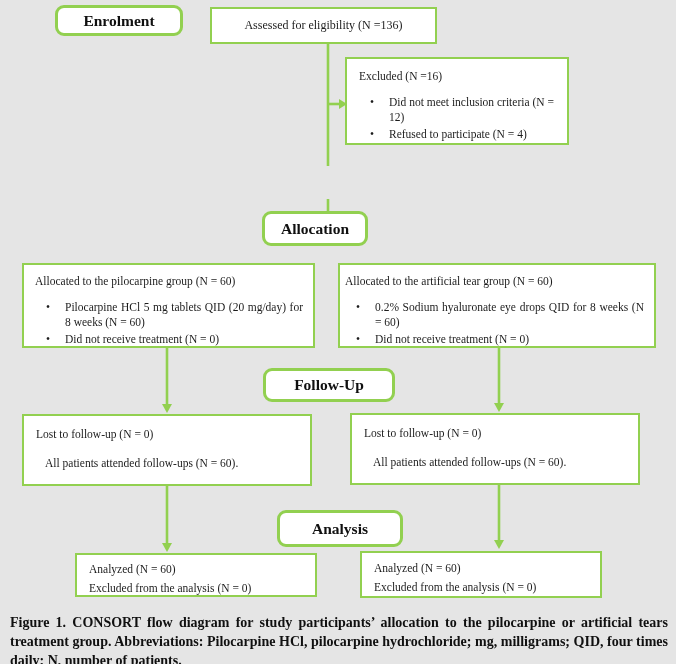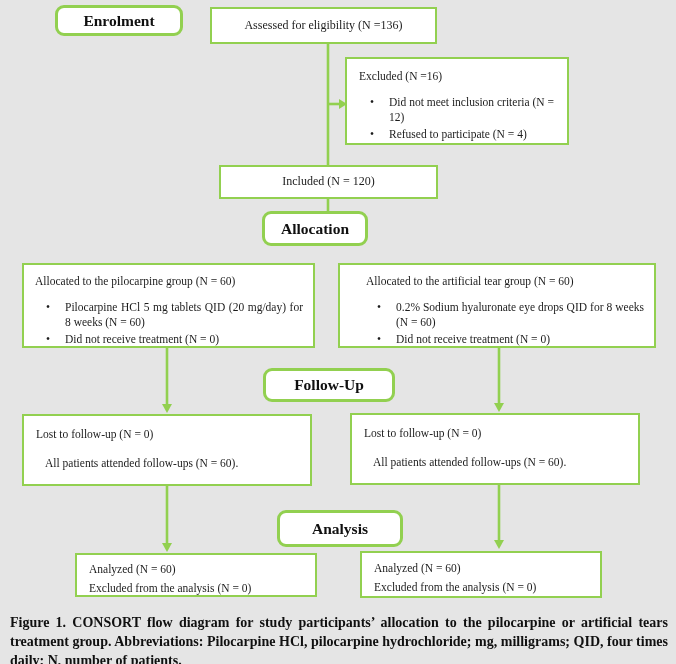--- a/index.html
+++ b/index.html
@@ -23,21 +23,21 @@
     position: absolute; z-index: 2; background: #fff;
     border: 2.5px solid var(--green);
     font-size: 11.5px; line-height: 1.3; color: var(--ink);
   }
   .flow-box.center { display: flex; align-items: center; justify-content: center; font-size: 12px; }
 
   .box-assessed { left: 210px; top: 7px;  width: 227px; height: 37px; }
   .box-excluded { left: 345px; top: 57px; width: 224px; height: 88px; padding: 10px 10px 8px 12px; }
   .box-included { left: 219px; top: 165px; width: 219px; height: 34px; }
   .box-alloc-l  { left: 22px;  top: 263px; width: 293px; height: 85px; padding: 9px 10px 6px 11px; }
-  .box-alloc-r  { left: 338px; top: 263px; width: 318px; height: 85px; padding: 9px 10px 6px 26px; }
+  .box-alloc-r  { left: 338px; top: 263px; width: 318px; height: 85px; padding: 9px 10px 6px 5px; }
   .box-fu-l     { left: 22px;  top: 414px; width: 290px; height: 72px; padding: 11px 12px; }
   .box-fu-r     { left: 350px; top: 413px; width: 290px; height: 72px; padding: 11px 12px; }
   .box-an-l     { left: 75px;  top: 553px; width: 242px; height: 44px; padding: 5px 12px; }
   .box-an-r     { left: 360px; top: 551px; width: 242px; height: 47px; padding: 6px 12px; }
 
   .stage-enrolment  { left: 55px;  top: 5px;   width: 128px; height: 31px; }
   .stage-allocation { left: 262px; top: 211px; width: 106px; height: 35px; }
   .stage-followup   { left: 263px; top: 368px; width: 132px; height: 34px; }
   .stage-analysis   { left: 277px; top: 510px; width: 126px; height: 37px; }
 
@@ -99,23 +99,20 @@
         <span class="dot">•</span>
         <div class="btxt">Did not meet inclusion criteria (N = 12)</div>
       </div>
       <div class="bullet">
         <span class="dot">•</span>
         <div class="btxt">Refused to participate (N = 4)</div>
       </div>
     </div>
   </div>
 
-  <div class="flow-box center box-included">
-    <span>Included (N = 120)</span>
-  </div>
 
   <div class="stage-box stage-allocation">
     <span>Allocation</span>
   </div>
 
   <div class="flow-box box-alloc-l">
     <span class="box-title">Allocated to the pilocarpine group (N = 60)</span>
     <div class="bullets">
       <div class="bullet">
         <span class="dot">•</span>

